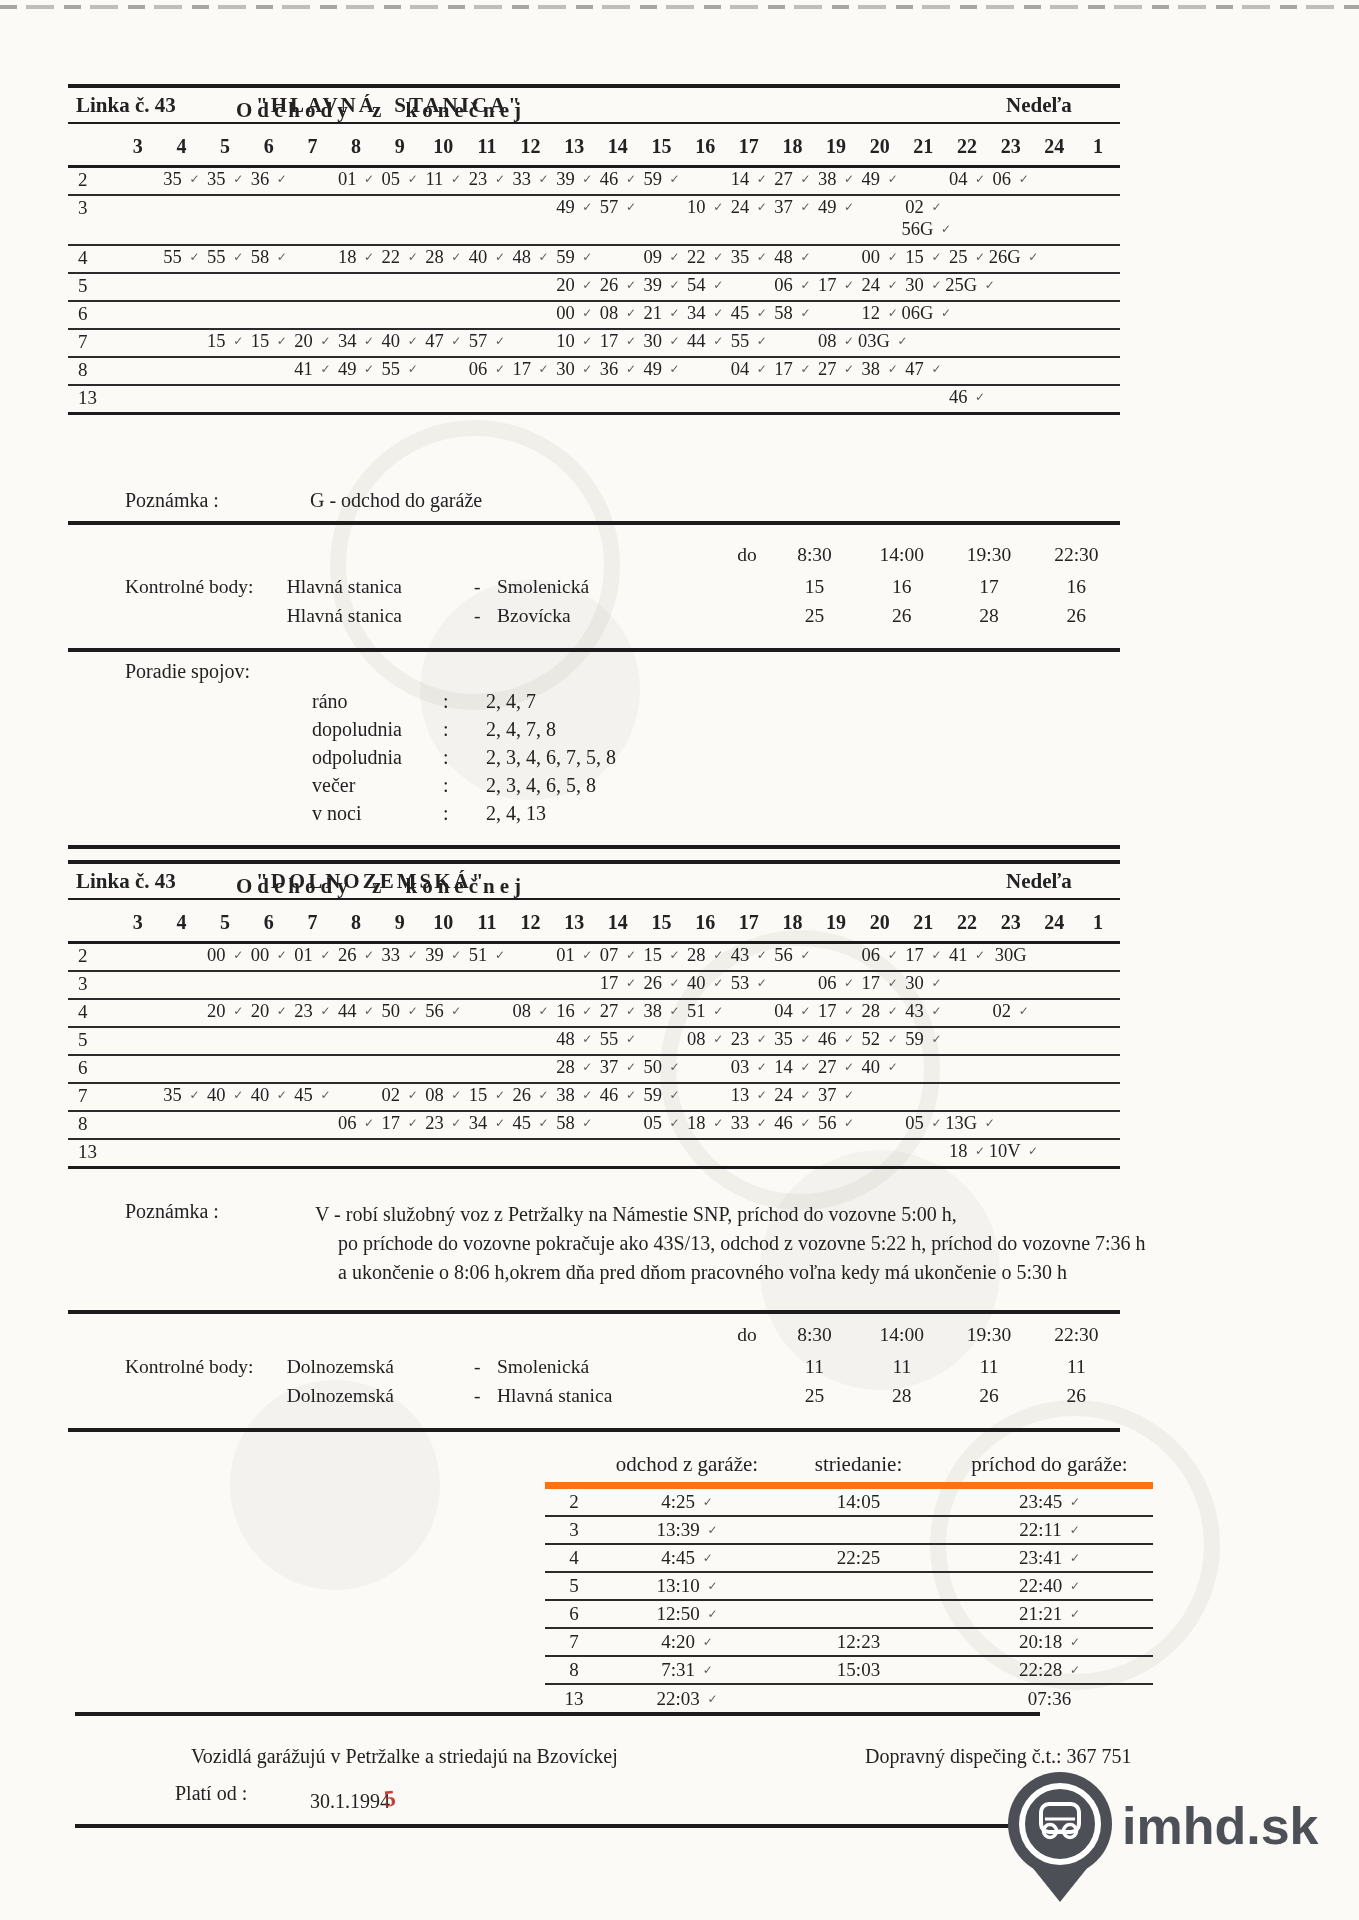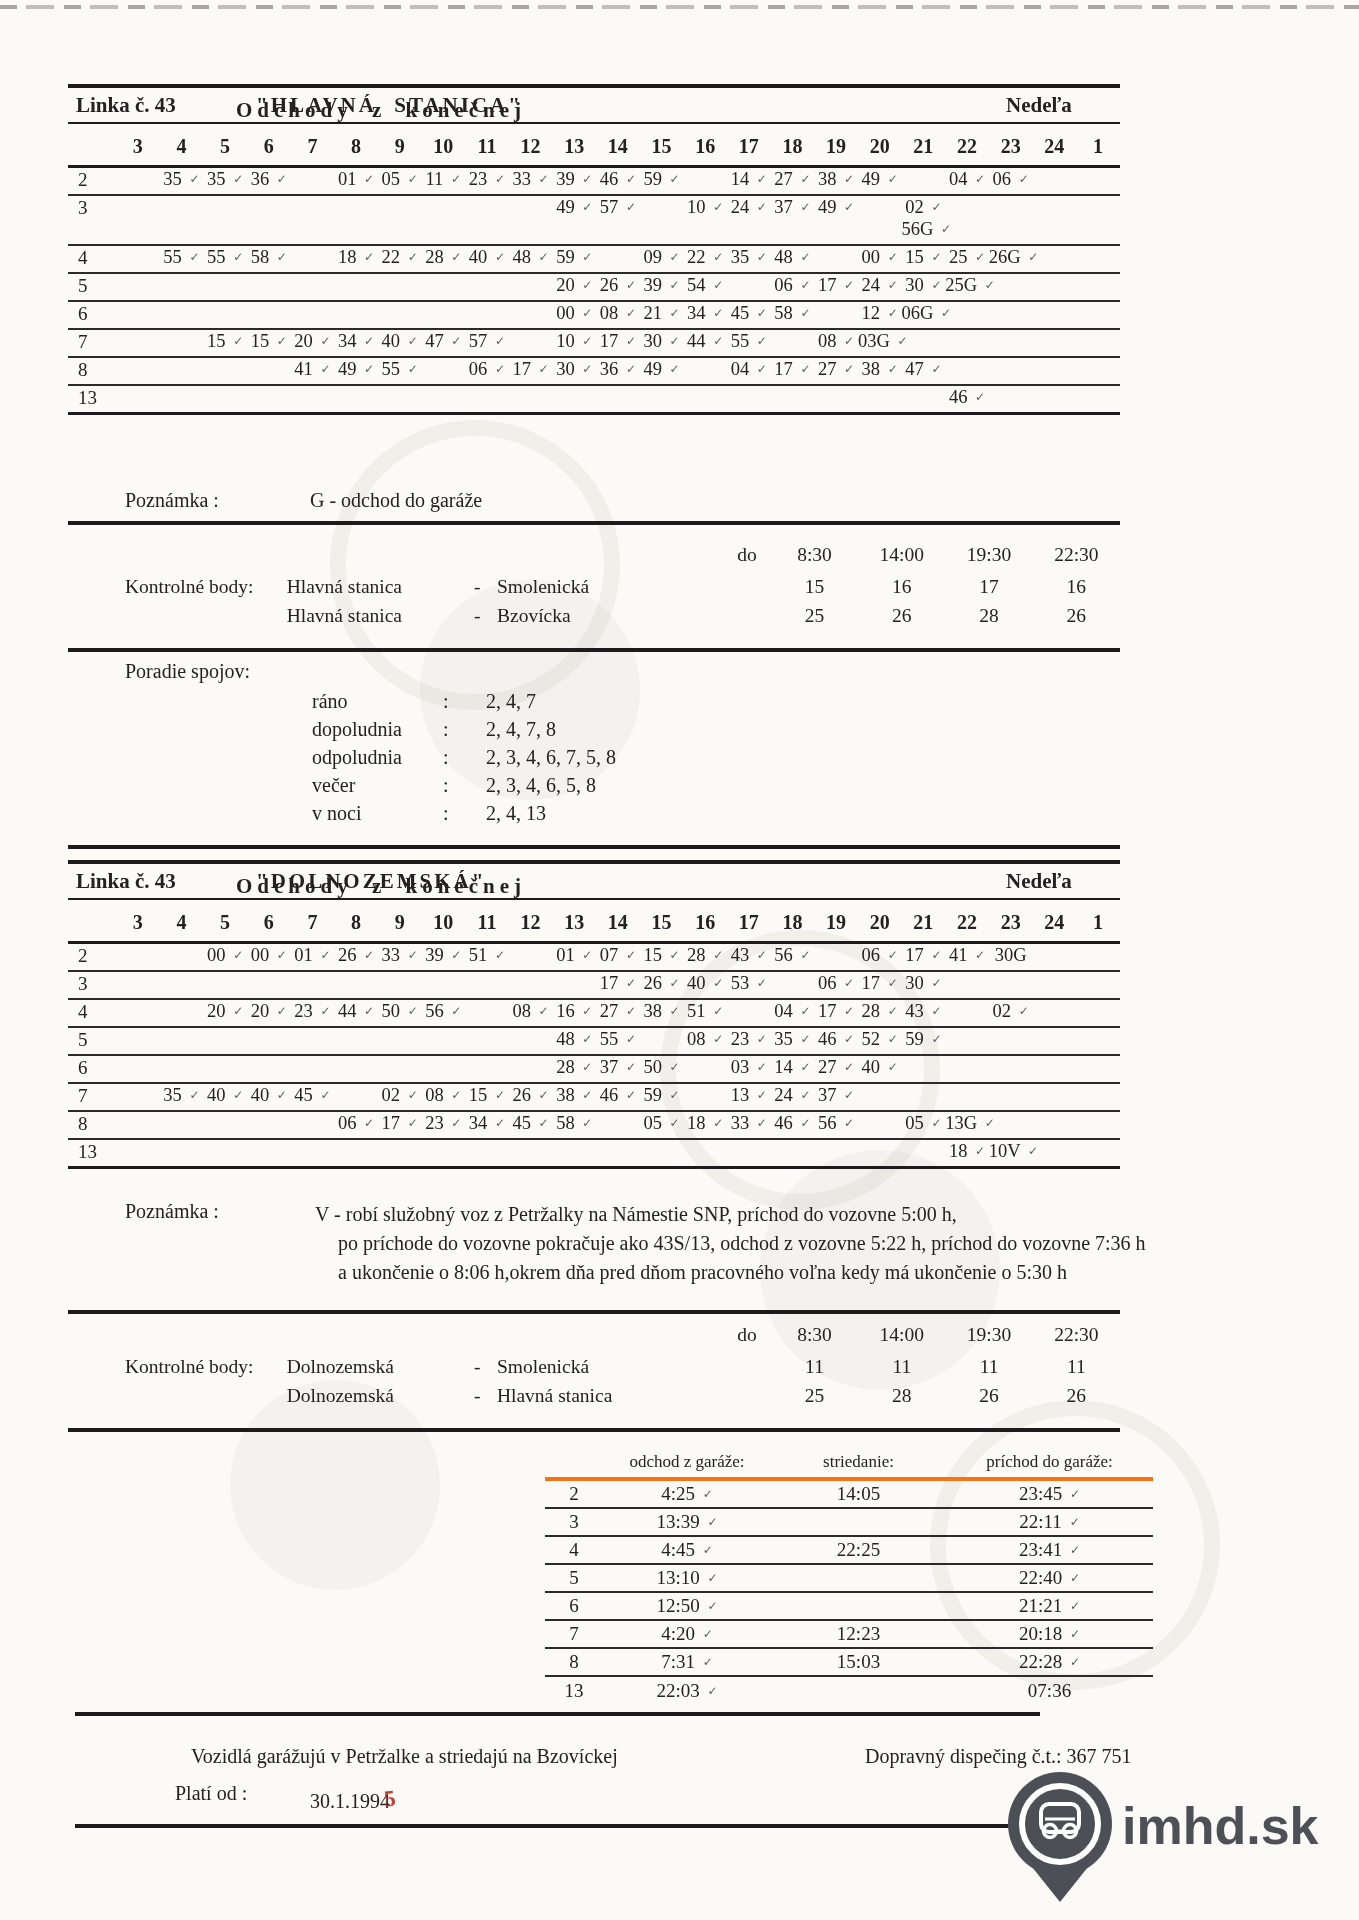--- a/index.html
+++ b/index.html
@@ -66,21 +66,21 @@
   
   #poradie{font-size:20px;}
   #poradie .plabel{position:absolute;left:57px;top:0;}
   .ord-row{margin-left:244px;height:28px;display:flex;}
   .ord-name{width:131px;}
   .ord-sep{width:43px;}
   .ord-val{white-space:nowrap;}
 
   
   #garage{position:absolute;left:545px;top:1452px;width:608px;font-size:19px;}
-  .g-head{display:flex;border-bottom:4px solid #f97316;padding-bottom:5px;font-size:17px;}
+  .g-head{display:flex;border-bottom:7px solid #f97316;padding-bottom:5px;font-size:21px;}
   .g-row{display:flex;border-bottom:2px solid #2b2b2b;height:28px;align-items:center;}
   .g-row.g-last{border-bottom:none;}
   .g-lab{width:58px;text-align:center;}
   .g-out{width:168px;text-align:center;}
   .g-swap{width:175px;text-align:center;}
   .g-in{width:207px;text-align:center;}
 
   
   #footerline{top:1745px;font-size:20px;position:absolute;}
   #footerline .f-left{position:absolute;left:107px;top:0;white-space:nowrap;margin-left:16px;}

